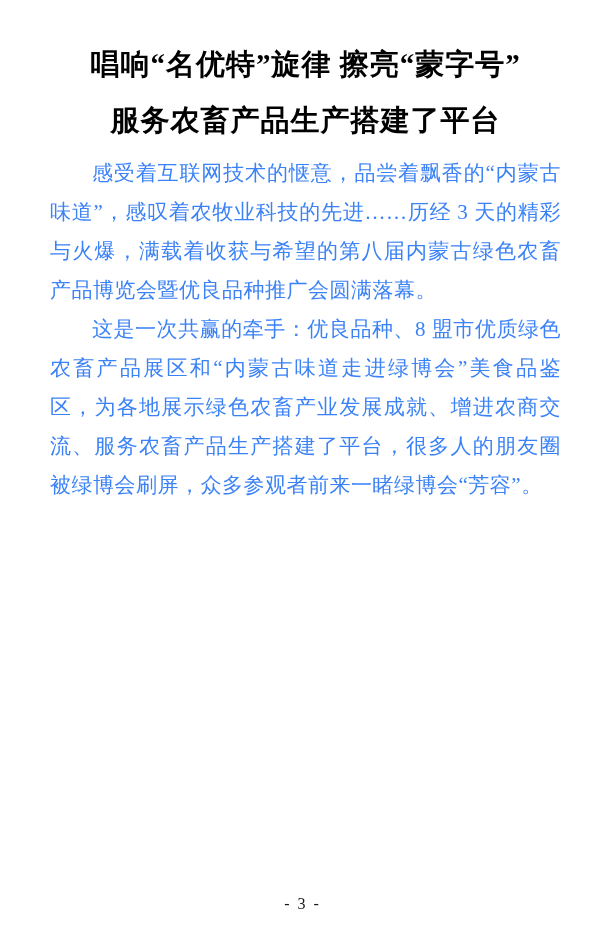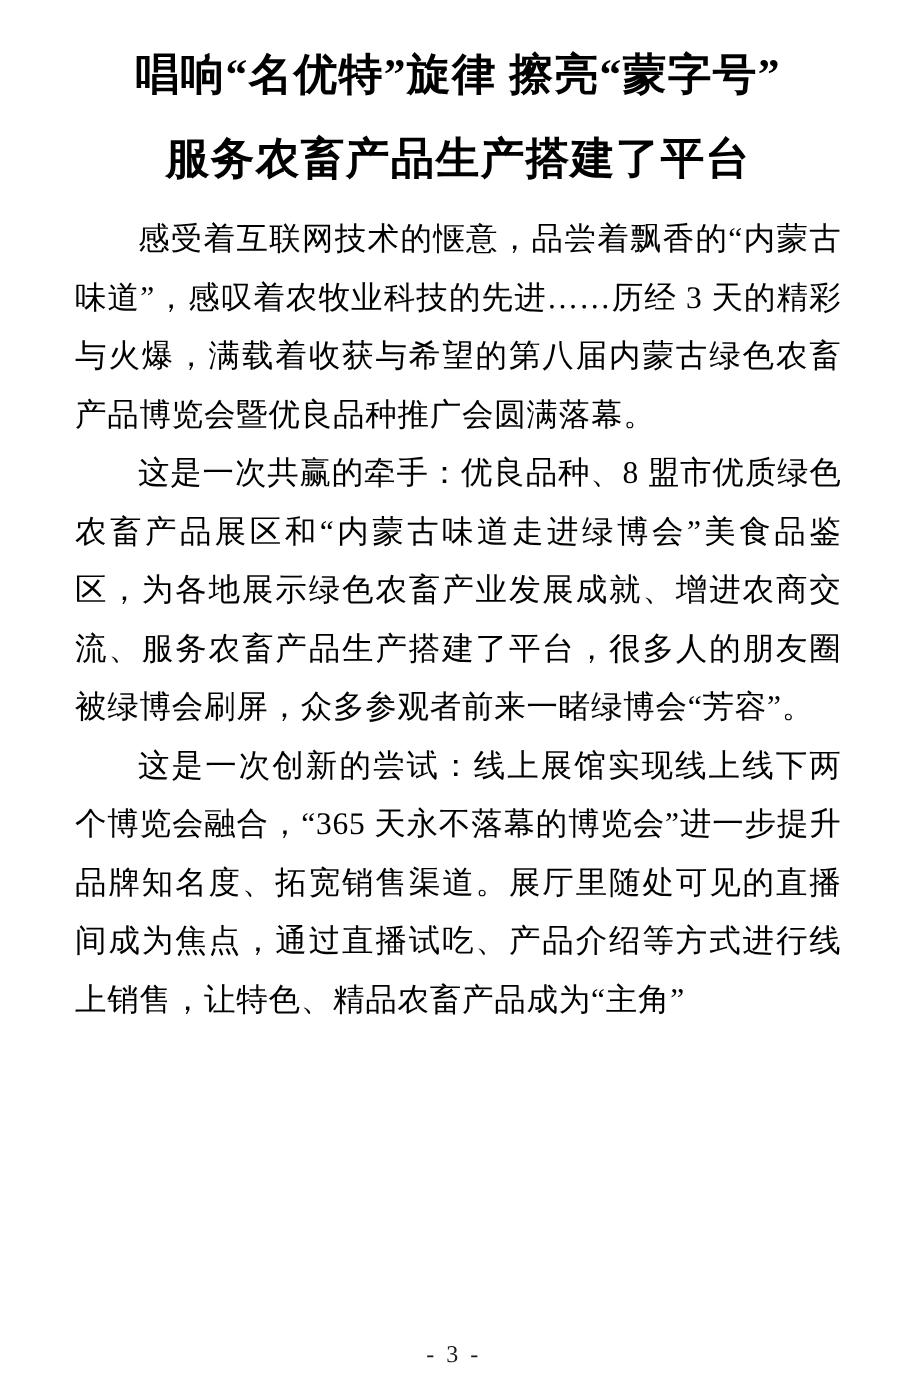--- a/index.html
+++ b/index.html
@@ -7,21 +7,21 @@
     padding: 0;
     background: #ffffff;
   }
   .page {
     position: relative;
     width: 605px;
     height: 927px;
     margin: 0 auto;
     background: #ffffff;
     box-sizing: border-box;
-    padding: 14px 44px 0 50px;
+    padding: 28px 44px 0 50px;
     font-family: "Liberation Serif", "DejaVu Serif", serif;
     overflow: hidden;
   }
   .doc-title {
     margin: 8px 0 6px 0;
     font-size: 29px;
     font-weight: 700;
     line-height: 56px;
     color: #000000;
     text-align: center;
@@ -30,21 +30,21 @@
   }
   .title-line {
     display: block;
     white-space: nowrap;
   }
   .doc-body p {
     margin: 0;
     padding: 0;
     font-size: 21px;
     line-height: 39px;
-    color: #000000;
+    color: #3b82f6;
     text-align: justify;
     text-justify: inter-ideograph;
     text-indent: 2em;
     letter-spacing: 0.5px;
     font-weight: 400;
   }
   .page-footer {
     position: absolute;
     left: 0;
     right: 0;
@@ -62,18 +62,17 @@
 <div class="page">
 
   <h1 class="doc-title">
     <span class="title-line">唱响“名优特”旋律 擦亮“蒙字号”</span>
     <span class="title-line">服务农畜产品生产搭建了平台</span>
   </h1>
 
   <div class="doc-body">
     <p>感受着互联网技术的惬意，品尝着飘香的“内蒙古味道”，感叹着农牧业科技的先进……历经 3 天的精彩与火爆，满载着收获与希望的第八届内蒙古绿色农畜产品博览会暨优良品种推广会圆满落幕。</p>
     <p>这是一次共赢的牵手：优良品种、8 盟市优质绿色农畜产品展区和“内蒙古味道走进绿博会”美食品鉴区，为各地展示绿色农畜产业发展成就、增进农商交流、服务农畜产品生产搭建了平台，很多人的朋友圈被绿博会刷屏，众多参观者前来一睹绿博会“芳容”。</p>
-    <p>这是一次创新的尝试：线上展馆实现线上线下两个博览会融合，“365 天永不落幕的博览会”进一步提升品牌知名度、拓宽销售渠道。展厅里随处可见的直播间成为焦点，通过直播试吃、产品介绍等方式进行线上销售，让特色、精品农畜产品成为“主角”</p>
   </div>
 
   <div class="page-footer">- 3 -</div>
 
 </div>
 
 </body></html>

